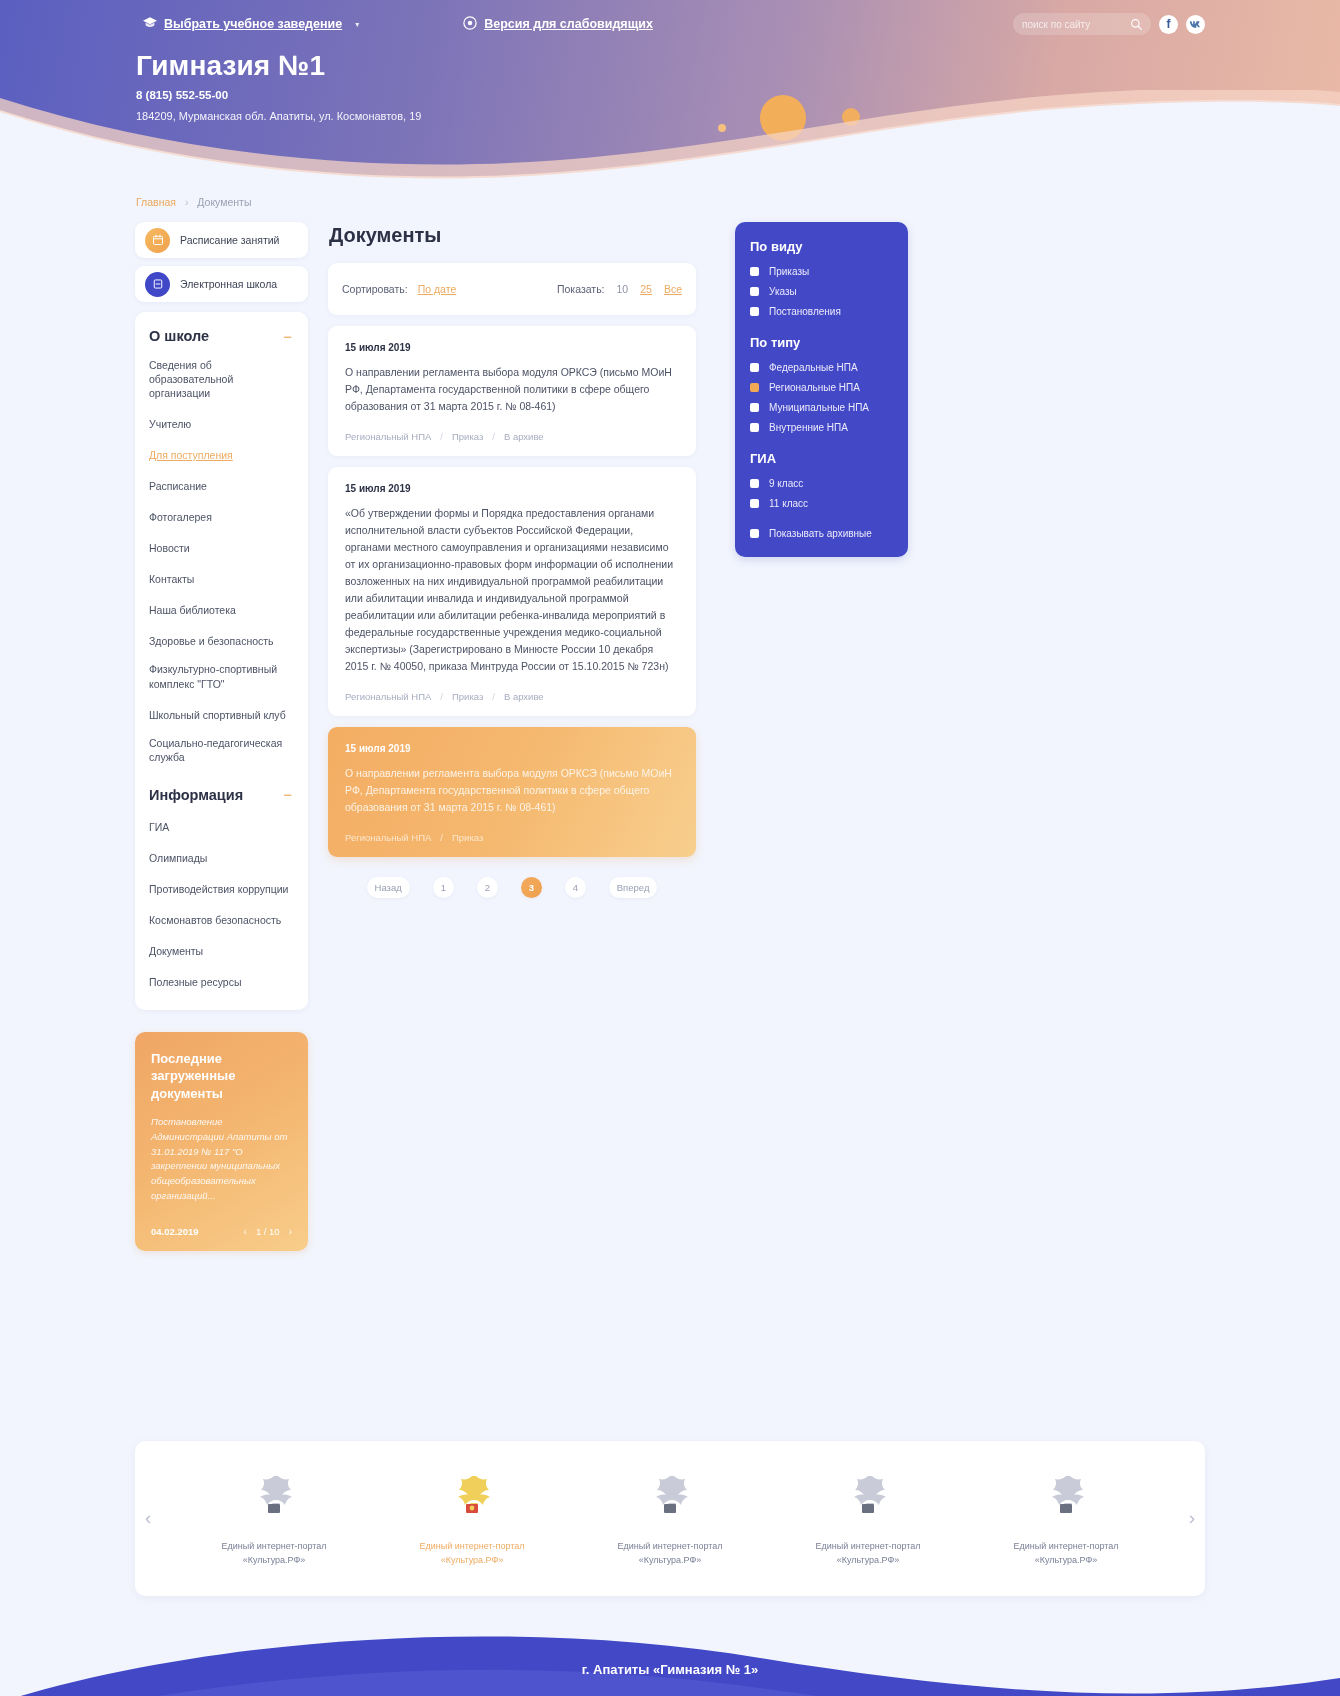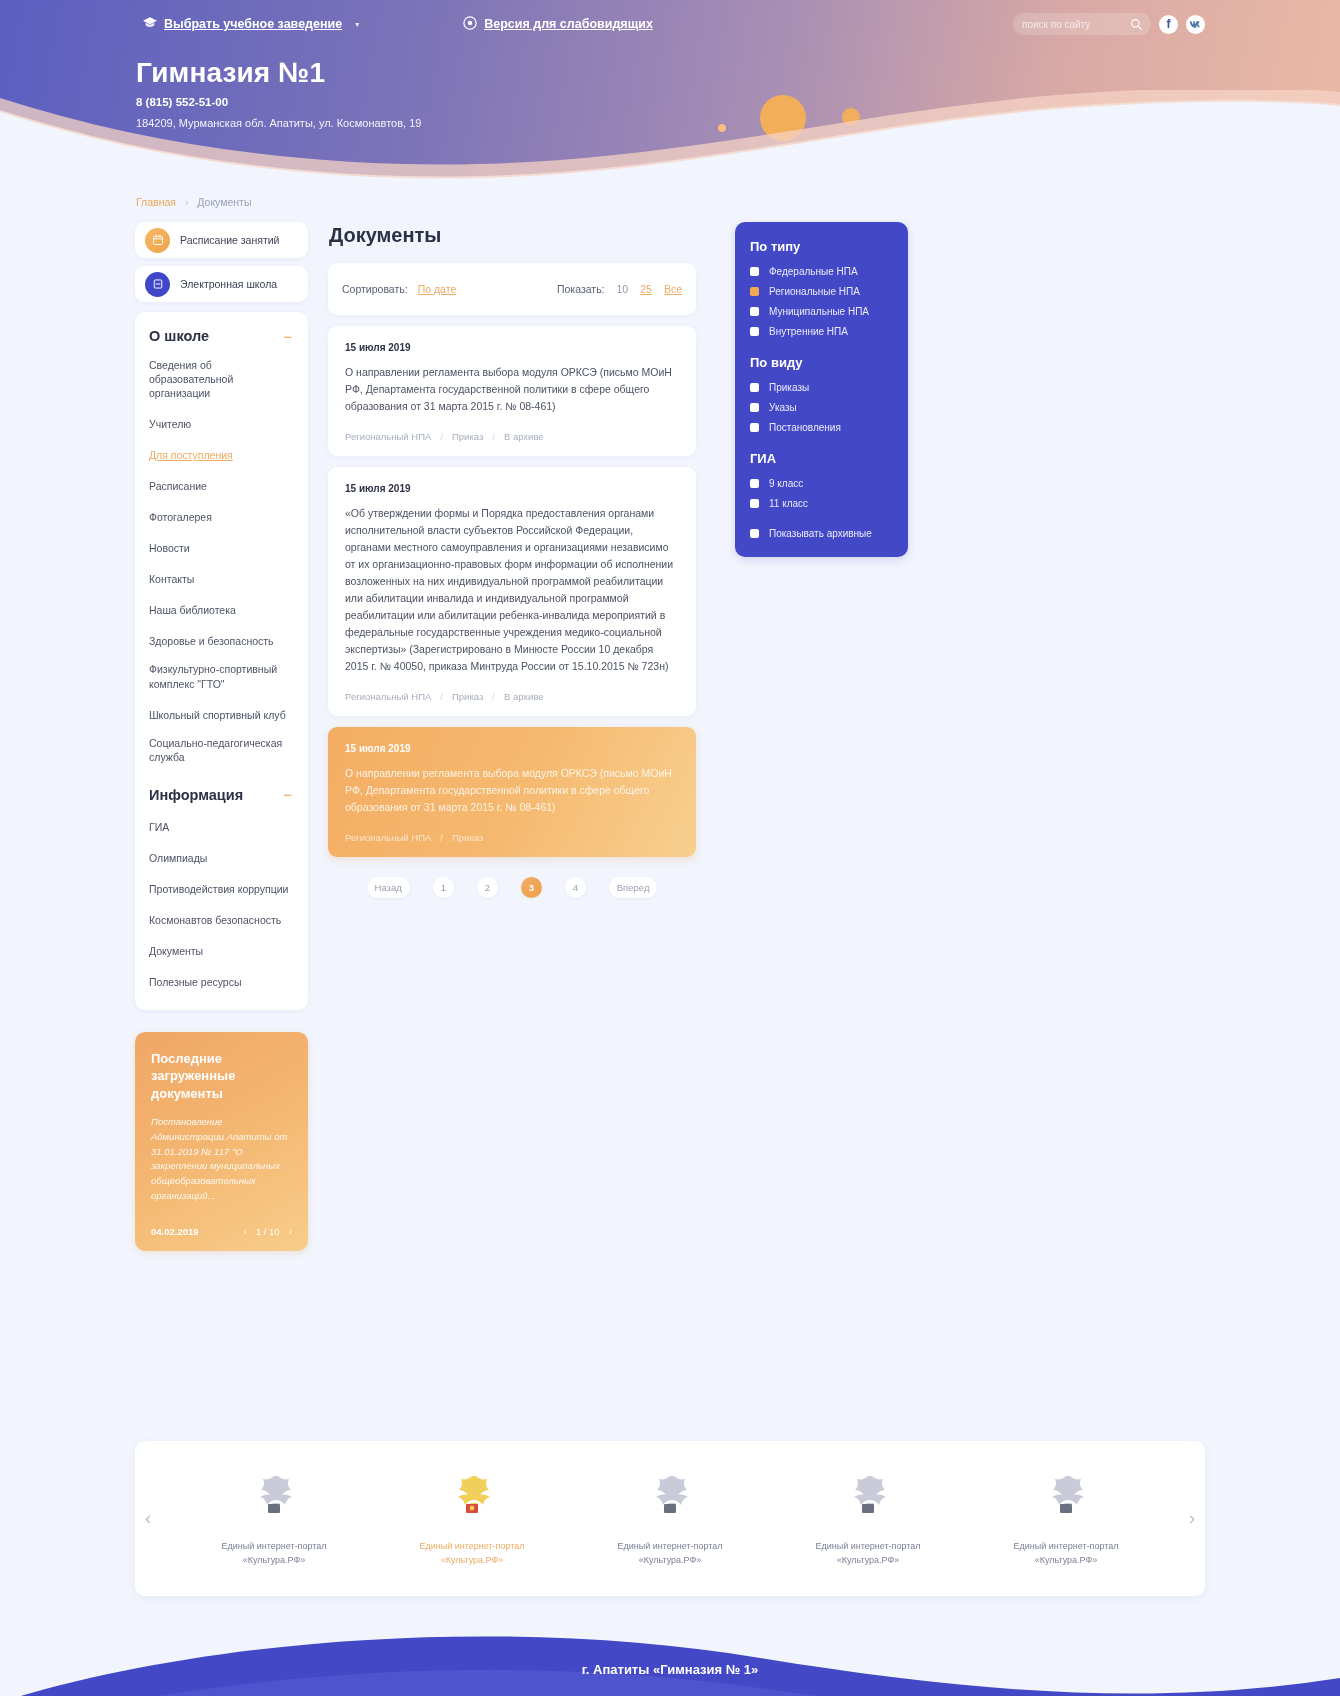--- a/index.html
+++ b/index.html
@@ -54,21 +54,21 @@
   .search-ic { position: absolute; right: 8px; top: 4px; }
   .soc {
     width: 19px; height: 19px; border-radius: 50%; background: #fff;
     display: flex; align-items: center; justify-content: center;
     margin-left: 8px; cursor: pointer;
   }
   .soc.fb { color: #3b5998; font-weight: bold; font-size: 12px; }
   .soc.vk svg { display: block; }
 
   .hero { position: absolute; top: 46px; left: 0; width: 1340px; z-index: 5; }
-  .hero-inner { width: 1070px; margin: 12px auto; padding-left: 1px; }
+  .hero-inner { width: 1070px; margin: 5px auto; padding-left: 1px; }
   .hero h1 {
     color: #fff; font-size: 28px; font-weight: bold; letter-spacing: .1px;
     line-height: 1.1; margin-bottom: 7px;
   }
   .hero .phone { color: #fff; font-size: 11.5px; font-weight: bold; margin-bottom: 9px; }
   .hero .addr { color: #f4f3fb; font-size: 11px; }
 
   
   .content { width: 1070px; margin: 0 auto; position: relative; }
   .crumbs { padding: 16px 0 14px 1px; font-size: 10.5px; color: #9aa0b4; }
@@ -276,21 +276,21 @@
           <svg width="13" height="9" viewBox="0 0 16 10">
               <path d="M1 1h2.1c.3 1.8 1 3.3 2 4.2V1h2v3.4c.9-.3 1.8-1.7 2.2-3.4H13c-.3 1.6-1.2 3-2.1 3.8 1 .7 2 2 2.4 3.6h-2.3c-.3-1.1-1.1-2.2-2-2.5V9H6.5C3.6 8.6 1.5 5.6 1 1z" fill="#4a76a8"></path>
             </svg>
         </div>
       </div>
     </div>
 
     <div class="hero">
       <div class="hero-inner">
         <h1>Гимназия №1</h1>
-        <div class="phone">8 (815) 552-51-00</div>
+        <div class="phone">8 (815) 552-55-00</div>
         <div class="addr">184209, Мурманская обл. Апатиты, ул. Космонавтов, 19</div>
       </div>
     </div>
   </div>
 
   <div class="content">
 
     <div class="crumbs">
       <a>Главная</a>
       <span class="sep">›</span>
@@ -429,52 +429,52 @@
           <span class="pg num cur">3</span>
           <span class="pg num">4</span>
           <span class="pg">Вперед</span>
         </div>
       </div>
 
       <div class="right-col">
         <div class="filters">
 
           <div class="f-group">
+            <div class="f-group-title">По виду</div>
+            <div class="f-row">
+              <span class="cb"></span>
+              <span class="f-lab">Приказы</span>
+            </div>
+            <div class="f-row">
+              <span class="cb"></span>
+              <span class="f-lab">Указы</span>
+            </div>
+            <div class="f-row">
+              <span class="cb"></span>
+              <span class="f-lab">Постановления</span>
+            </div>
+          </div>
+
+          <div class="f-group">
             <div class="f-group-title">По типу</div>
             <div class="f-row">
               <span class="cb"></span>
               <span class="f-lab">Федеральные НПА</span>
             </div>
             <div class="f-row">
               <span class="cb on"></span>
               <span class="f-lab">Региональные НПА</span>
             </div>
             <div class="f-row">
               <span class="cb"></span>
               <span class="f-lab">Муниципальные НПА</span>
             </div>
             <div class="f-row">
               <span class="cb"></span>
               <span class="f-lab">Внутренние НПА</span>
-            </div>
-          </div>
-
-          <div class="f-group">
-            <div class="f-group-title">По виду</div>
-            <div class="f-row">
-              <span class="cb"></span>
-              <span class="f-lab">Приказы</span>
-            </div>
-            <div class="f-row">
-              <span class="cb"></span>
-              <span class="f-lab">Указы</span>
-            </div>
-            <div class="f-row">
-              <span class="cb"></span>
-              <span class="f-lab">Постановления</span>
             </div>
           </div>
 
           <div class="f-group">
             <div class="f-group-title">ГИА</div>
             <div class="f-row">
               <span class="cb"></span>
               <span class="f-lab">9 класс</span>
             </div>
             <div class="f-row">

